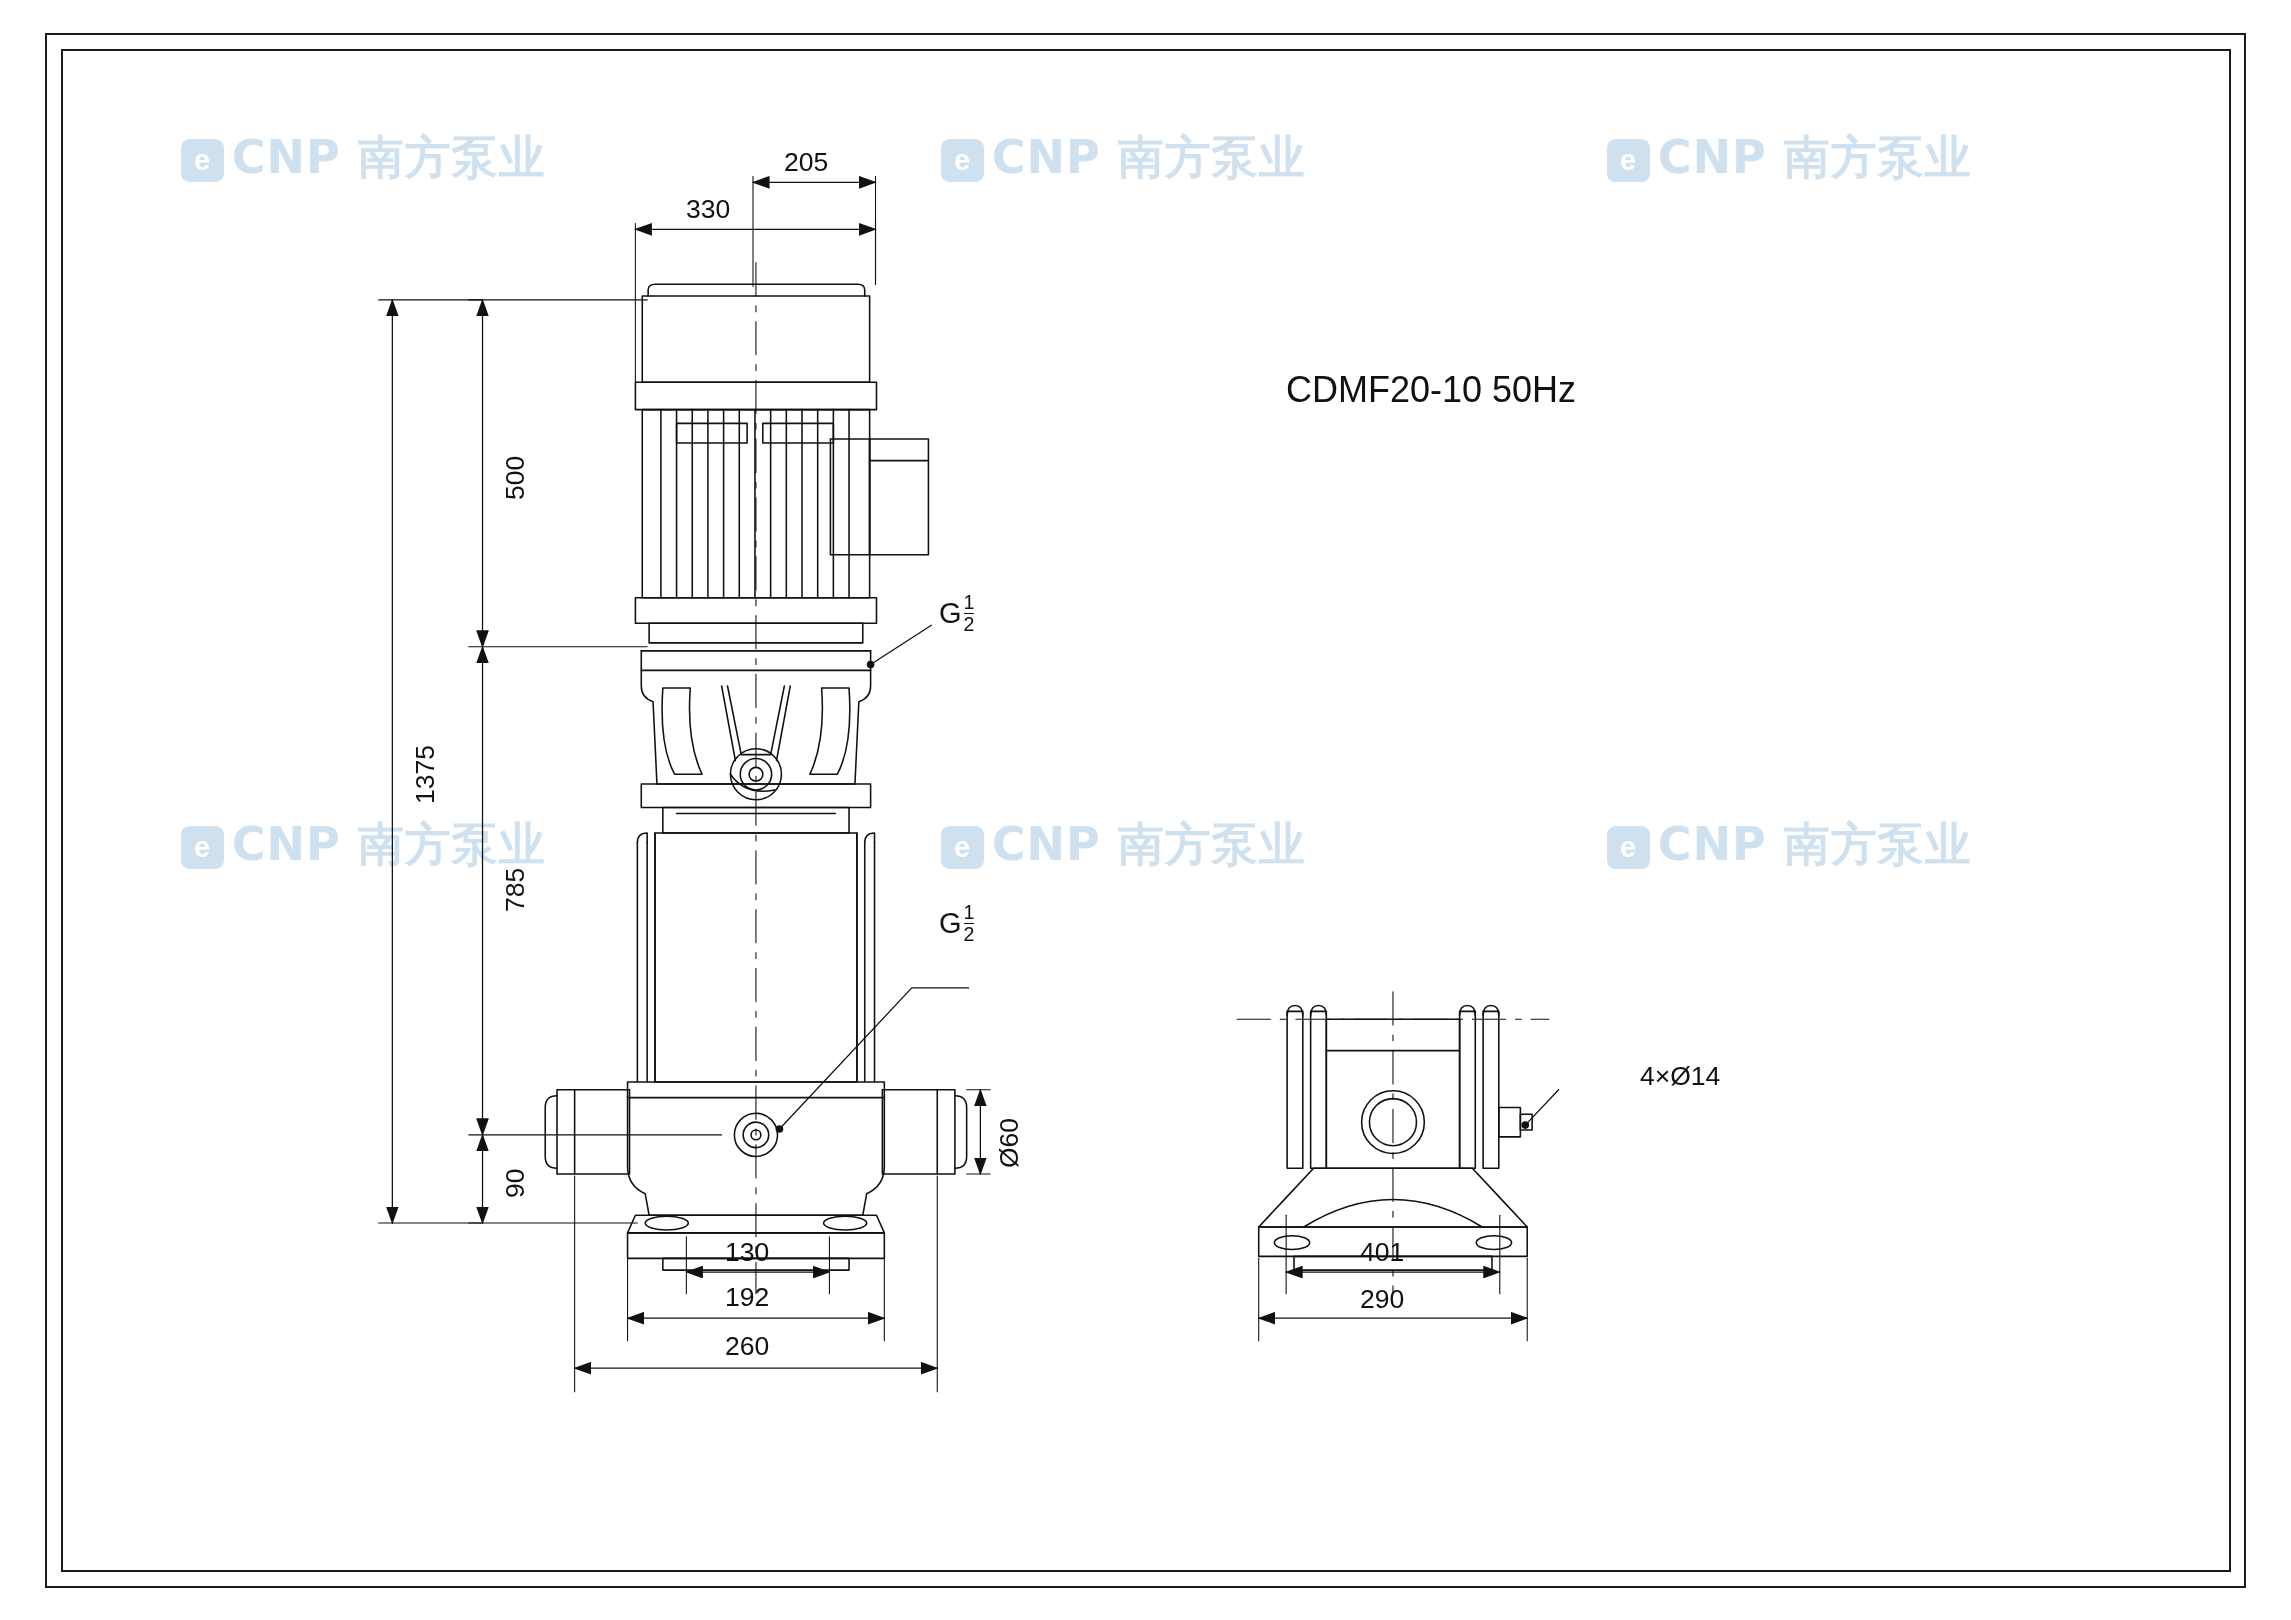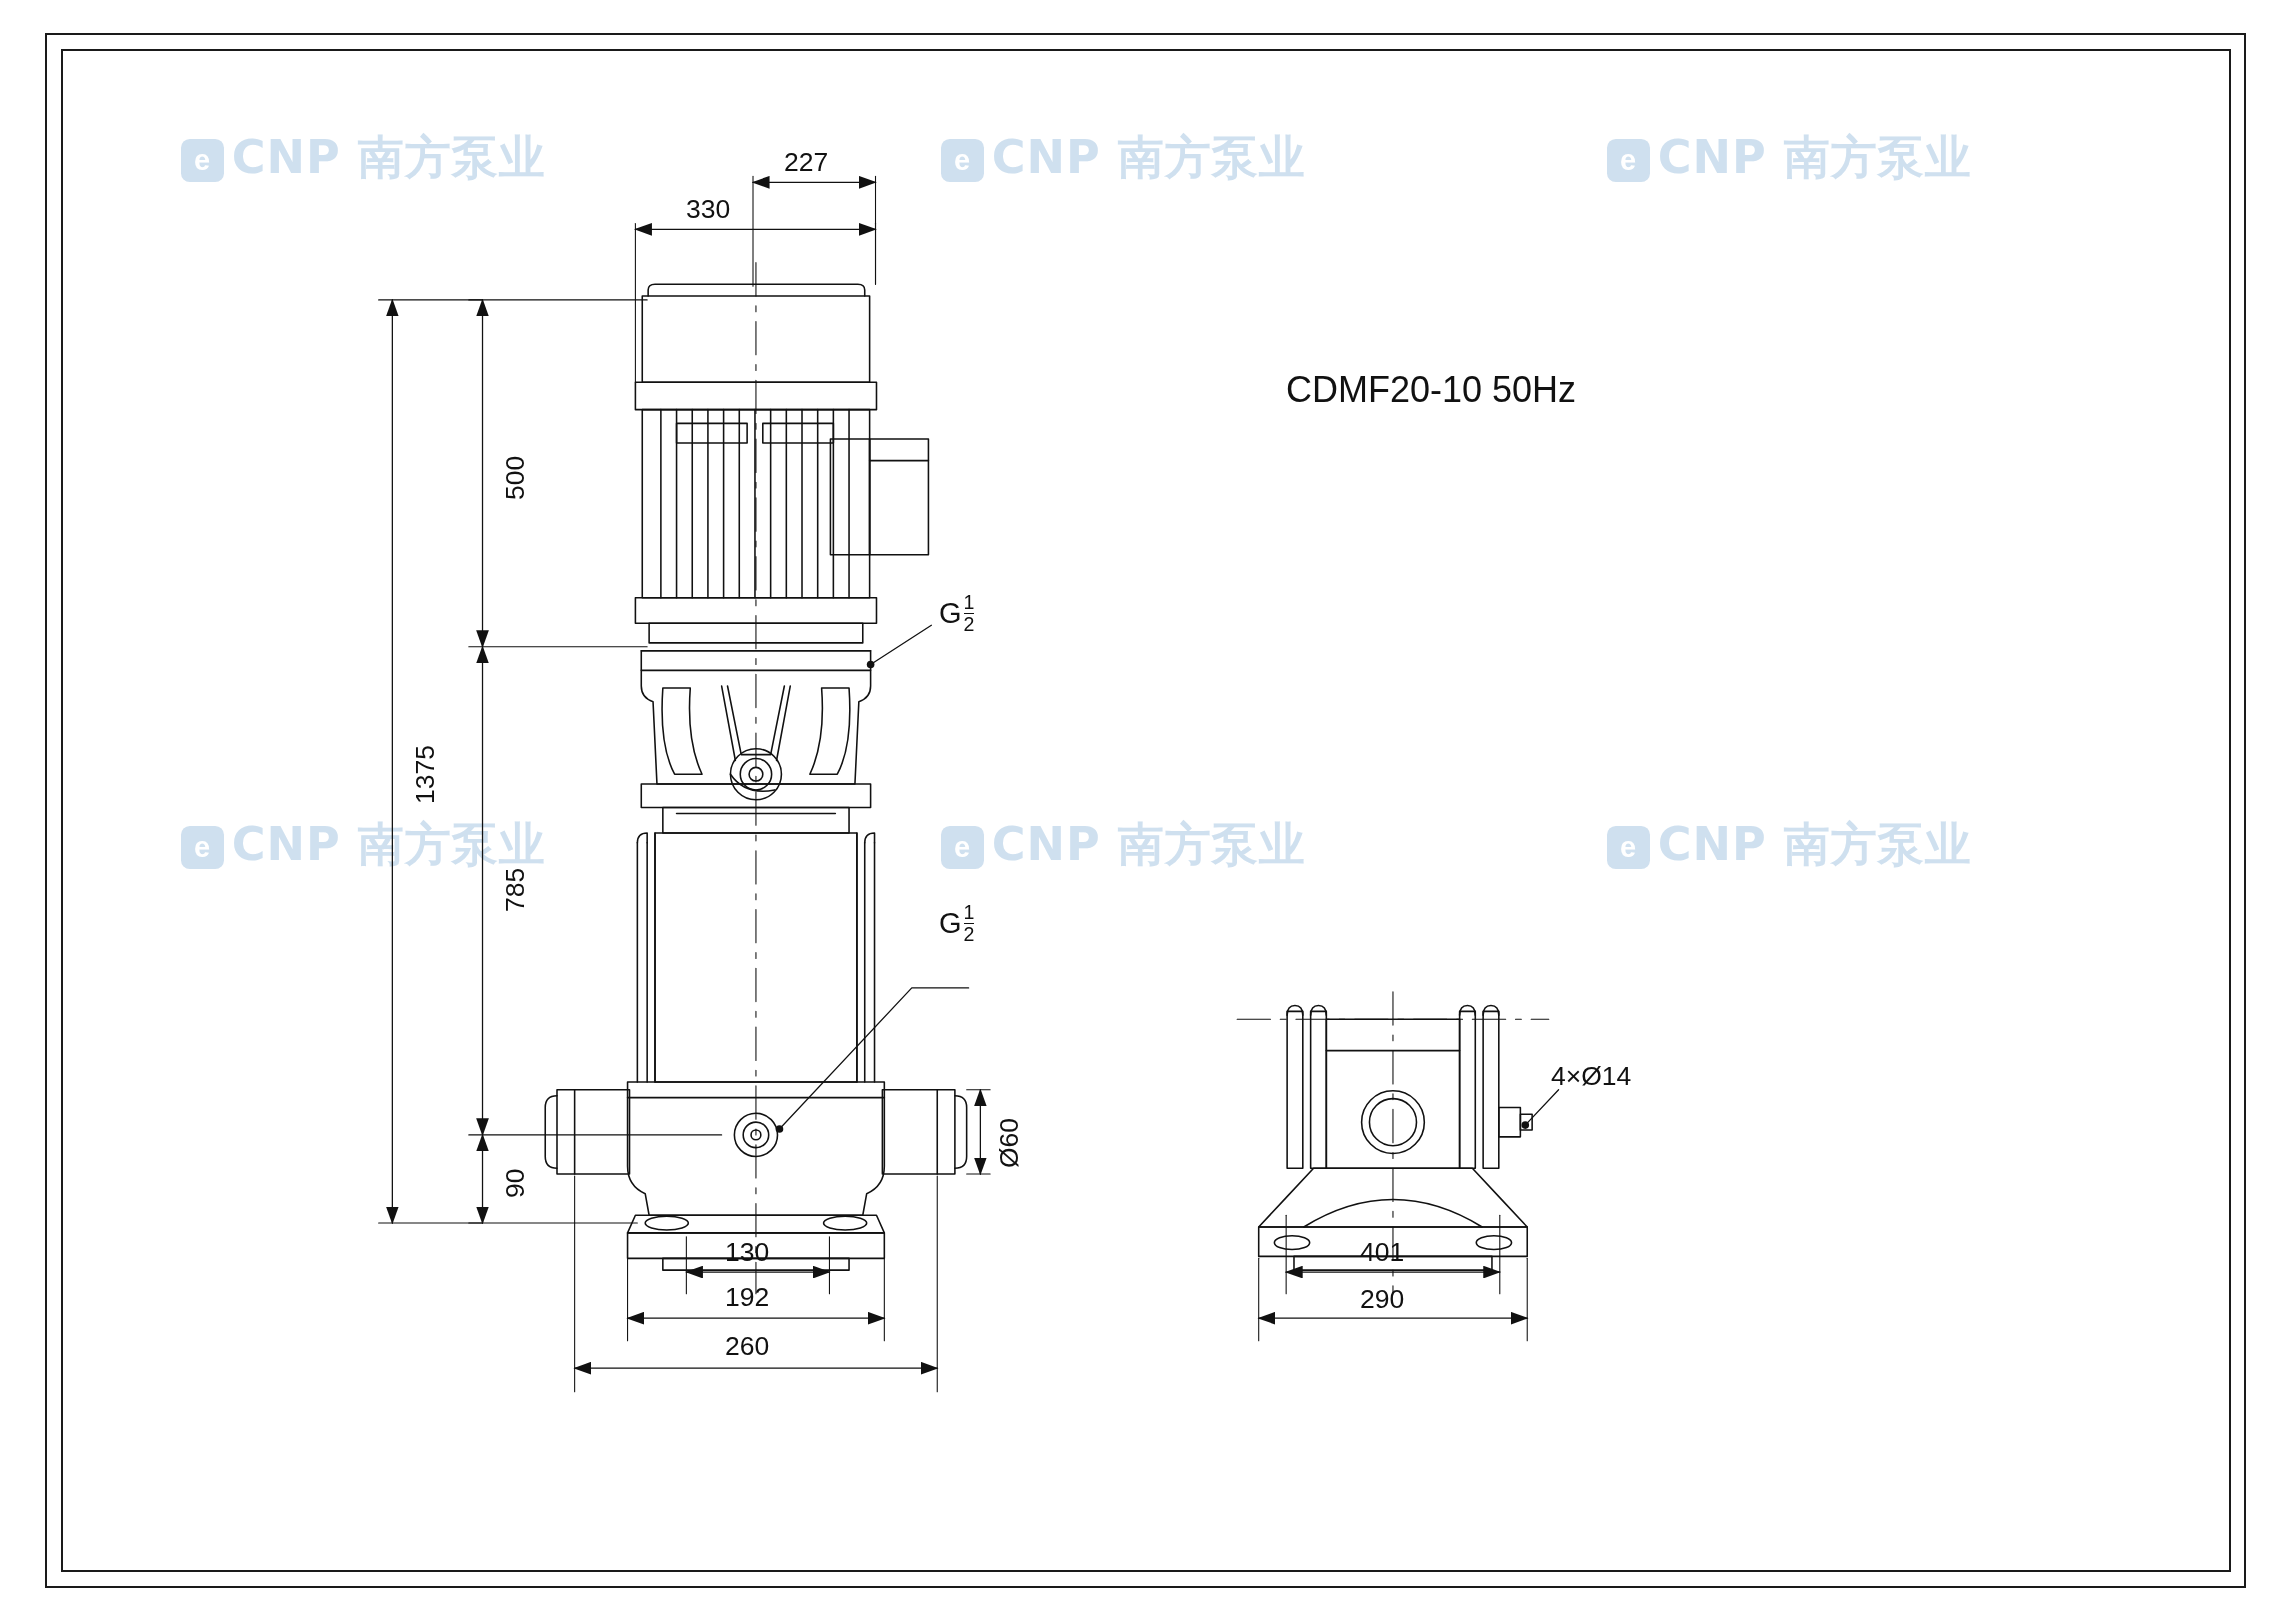--- a/index.html
+++ b/index.html
@@ -220,30 +220,30 @@
 
   <div class="title-label" style="left:1286px;top:369px;">CDMF20-10 50Hz</div>
 
   <div class="gfrac" style="left:939px;top:592px;">
     <span class="g">G</span><span class="fr"><span class="num">1</span><span class="den">2</span></span>
   </div>
   <div class="gfrac" style="left:939px;top:902px;">
     <span class="g">G</span><span class="fr"><span class="num">1</span><span class="den">2</span></span>
   </div>
 
-  <div class="dim" style="left:784px;top:147px;">227</div>
+  <div class="dim" style="left:784px;top:147px;">205</div>
   <div class="dim" style="left:686px;top:194px;">330</div>
   <div class="dim vert" style="left:500px;top:500px;">500</div>
   <div class="dim vert" style="left:410px;top:804px;">1375</div>
   <div class="dim vert" style="left:500px;top:912px;">785</div>
   <div class="dim vert" style="left:500px;top:1198px;">90</div>
   <div class="dim vert" style="left:994px;top:1168px;">Ø60</div>
   <div class="dim" style="left:725px;top:1237px;">130</div>
   <div class="dim" style="left:725px;top:1282px;">192</div>
   <div class="dim" style="left:725px;top:1331px;">260</div>
 
   <div class="dim" style="left:1360px;top:1237px;">401</div>
   <div class="dim" style="left:1360px;top:1284px;">290</div>
 
-  <div class="dim" style="left:1551px;top:1061px;">4×Ø14</div>
+  <div class="dim" style="left:1640px;top:1061px;">4×Ø14</div>
 
 </div>
 
 
 </body></html>

